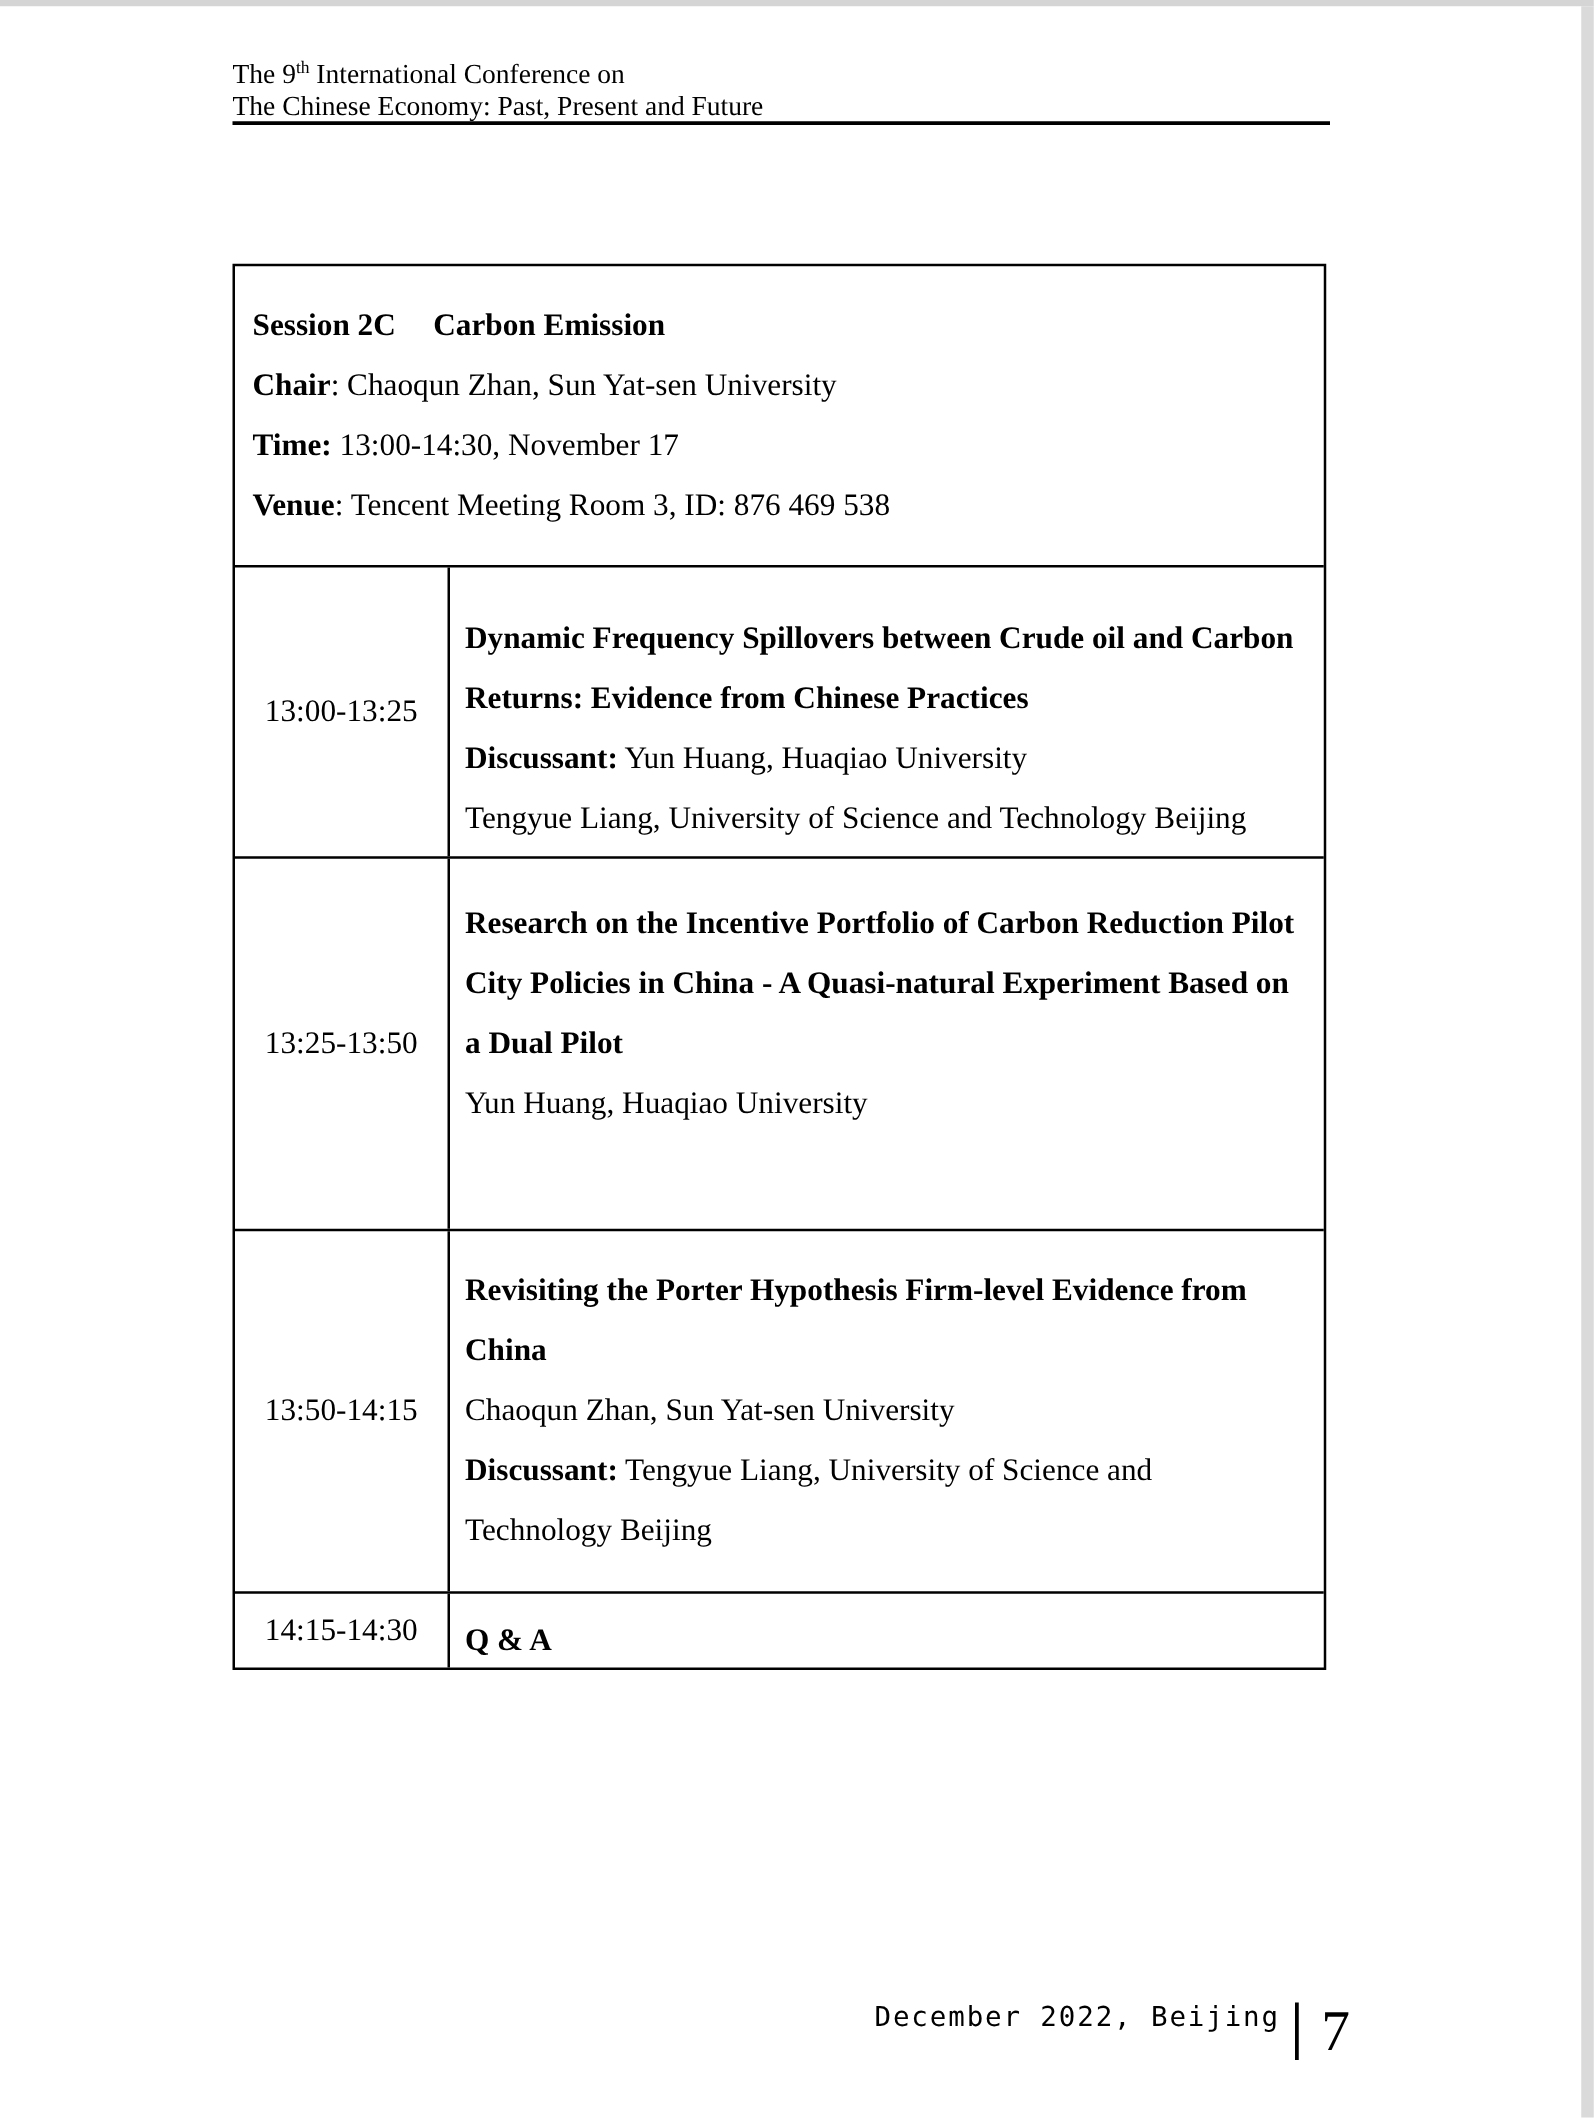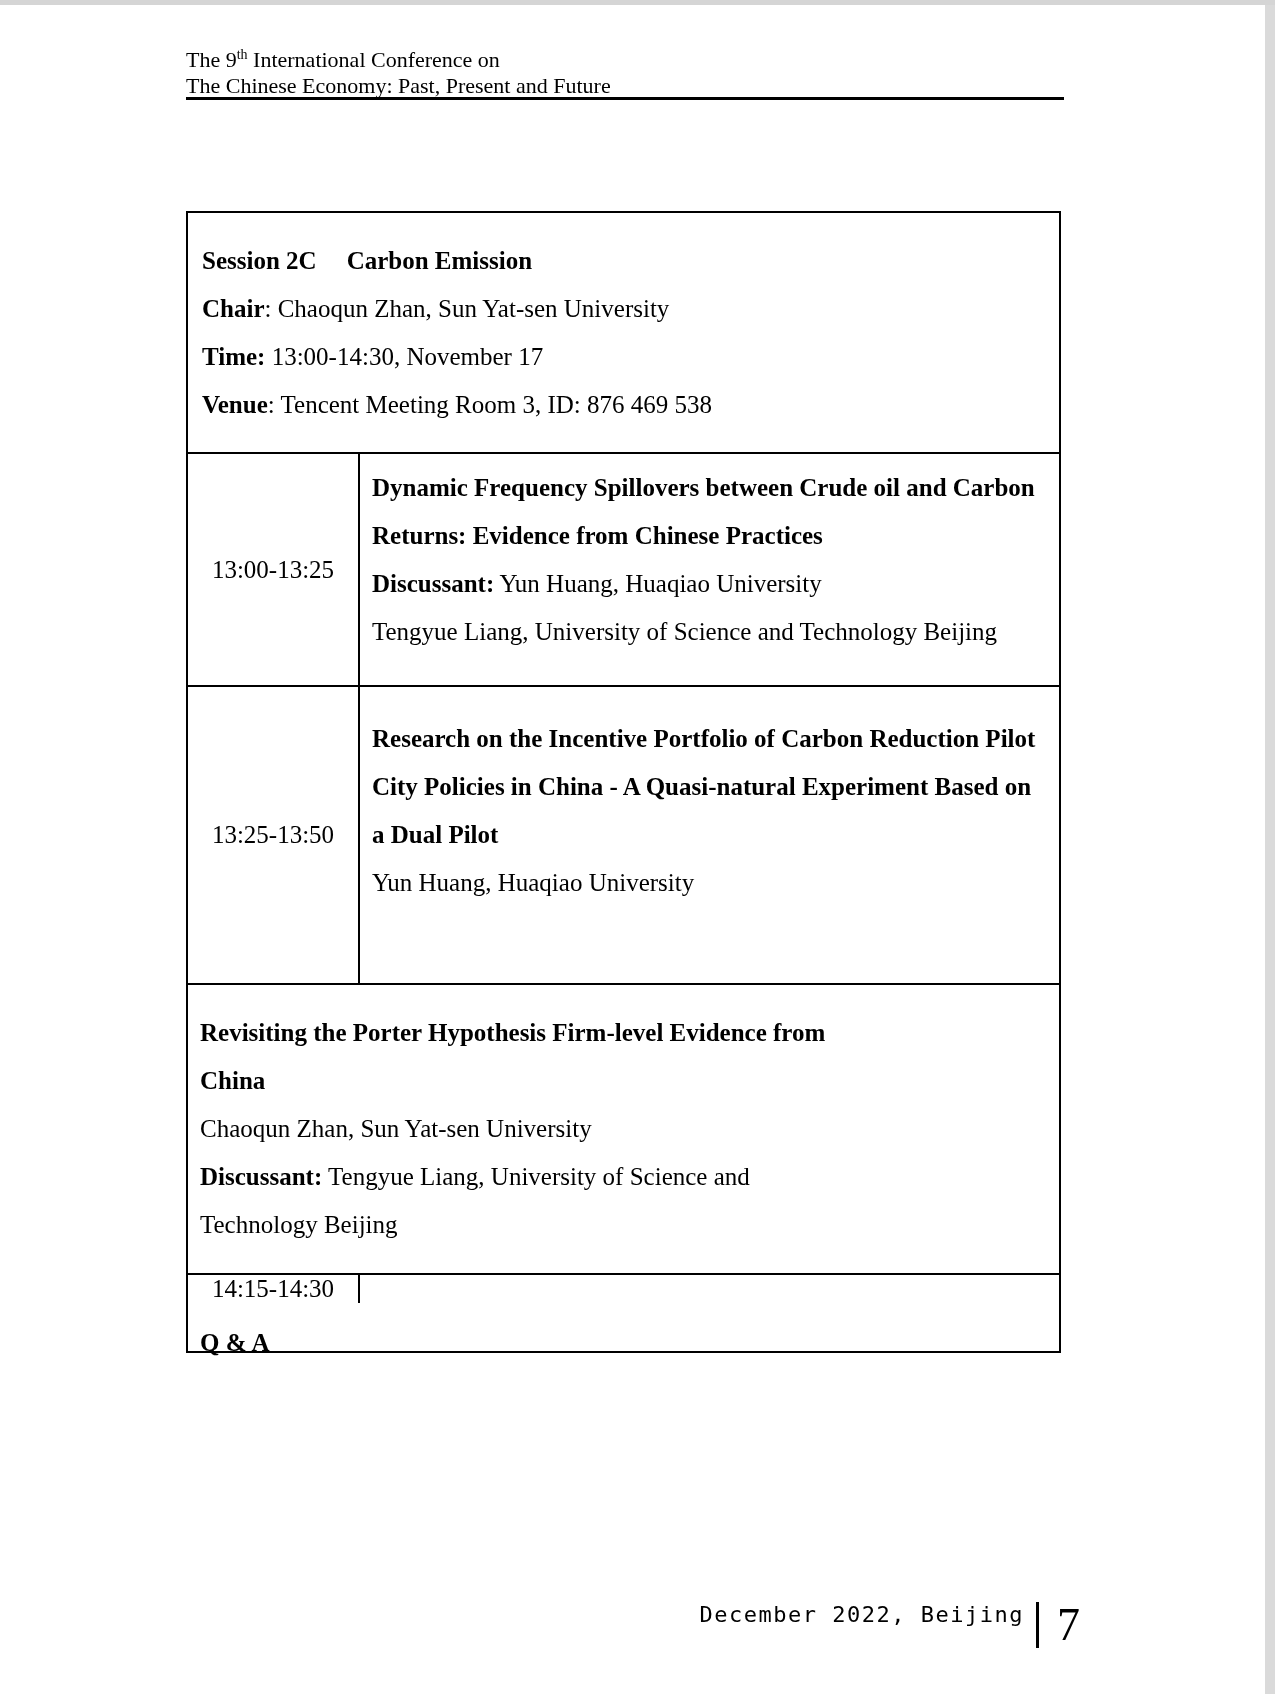--- a/index.html
+++ b/index.html
@@ -50,35 +50,35 @@
   .b { font-weight: bold; }
   .topic-gap { margin-left: 30px; }
   .trow {
     box-sizing: border-box;
     display: flex;
     border-top: 2px solid #000;
   }
   .row-0 { height: 233px; }
   .row-1 { height: 298px; }
   .row-2 { height: 290px; }
-  .row-3 { height: 78px; flex-direction: column; }
+  .row-3 { height: 61px; }
   .cell-time {
     box-sizing: border-box;
     width: 172px;
     border-right: 2px solid #000;
     display: flex; align-items: center; justify-content: center;
     flex: none;
   }
   .cell-content {
     flex: 1;
     box-sizing: border-box;
     padding-left: 12px;
     line-height: 48px;
   }
-  .row-0 .cell-content { padding-top: 10px; }
+  .row-0 .cell-content { padding-top: 33px; }
   .row-1 .cell-content { padding-top: 28px; }
   .row-2 .cell-content { padding-top: 24px; }
   .row-3 .cell-content { display: flex; align-items: center; padding-top: 16px; }
   .cell-content .line { white-space: nowrap; }
   
   .doc-footer {
     position: absolute; top: 1602px; left: 0; width: 1080px;
     display: flex; justify-content: flex-end; align-items: flex-start;
   }
   .footer-date {
@@ -140,20 +140,21 @@
     <div class="cell-time">13:25-13:50</div>
     <div class="cell-content">
       <div class="line"><span class="b">Research on the Incentive Portfolio of Carbon Reduction Pilot</span><span></span></div>
       <div class="line"><span class="b">City Policies in China - A Quasi-natural Experiment Based on</span><span></span></div>
       <div class="line"><span class="b">a Dual Pilot</span><span></span></div>
       <div class="line"><span class="b"></span><span>Yun Huang, Huaqiao University</span></div>
     </div>
   </div>
 
   <div class="trow row-2">
+    <div class="cell-time">13:50-14:15</div>
     <div class="cell-content">
       <div class="line"><span class="b">Revisiting the Porter Hypothesis Firm-level Evidence from</span><span></span></div>
       <div class="line"><span class="b">China</span><span></span></div>
       <div class="line"><span class="b"></span><span>Chaoqun Zhan, Sun Yat-sen University</span></div>
       <div class="line"><span class="b">Discussant:</span><span> Tengyue Liang, University of Science and</span></div>
       <div class="line"><span class="b"></span><span>Technology Beijing</span></div>
     </div>
   </div>
 
   <div class="trow row-3">

